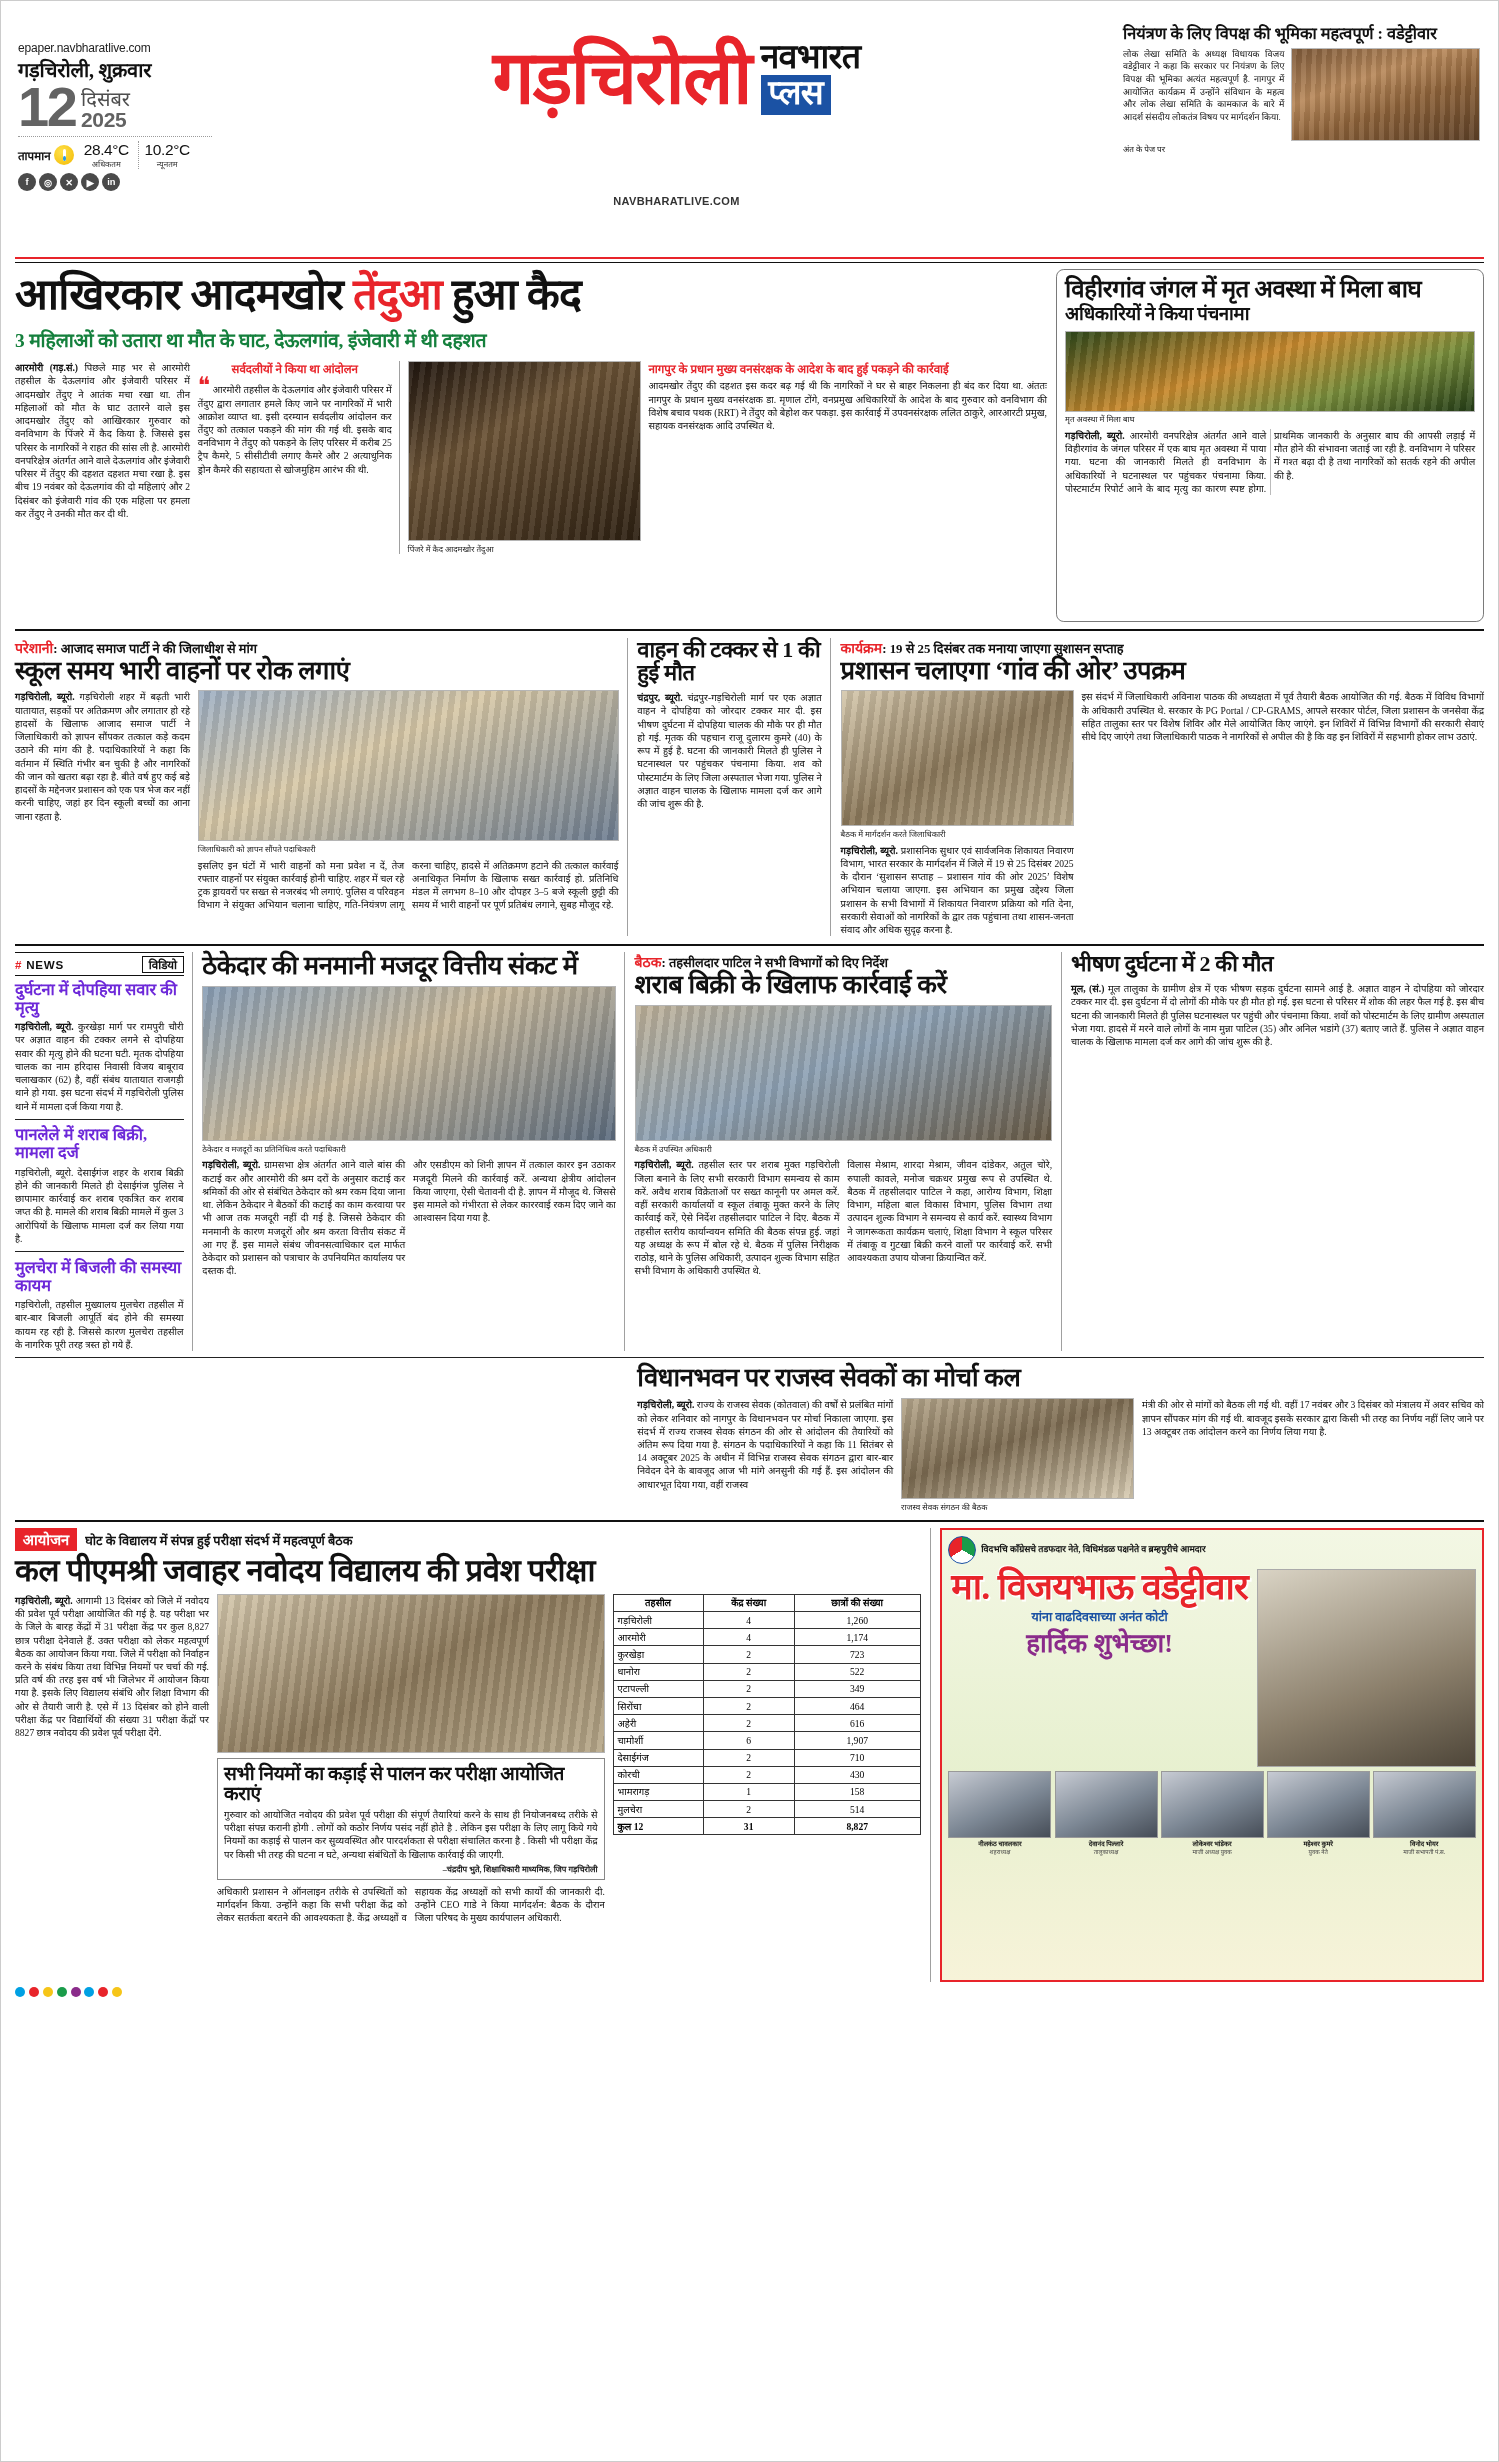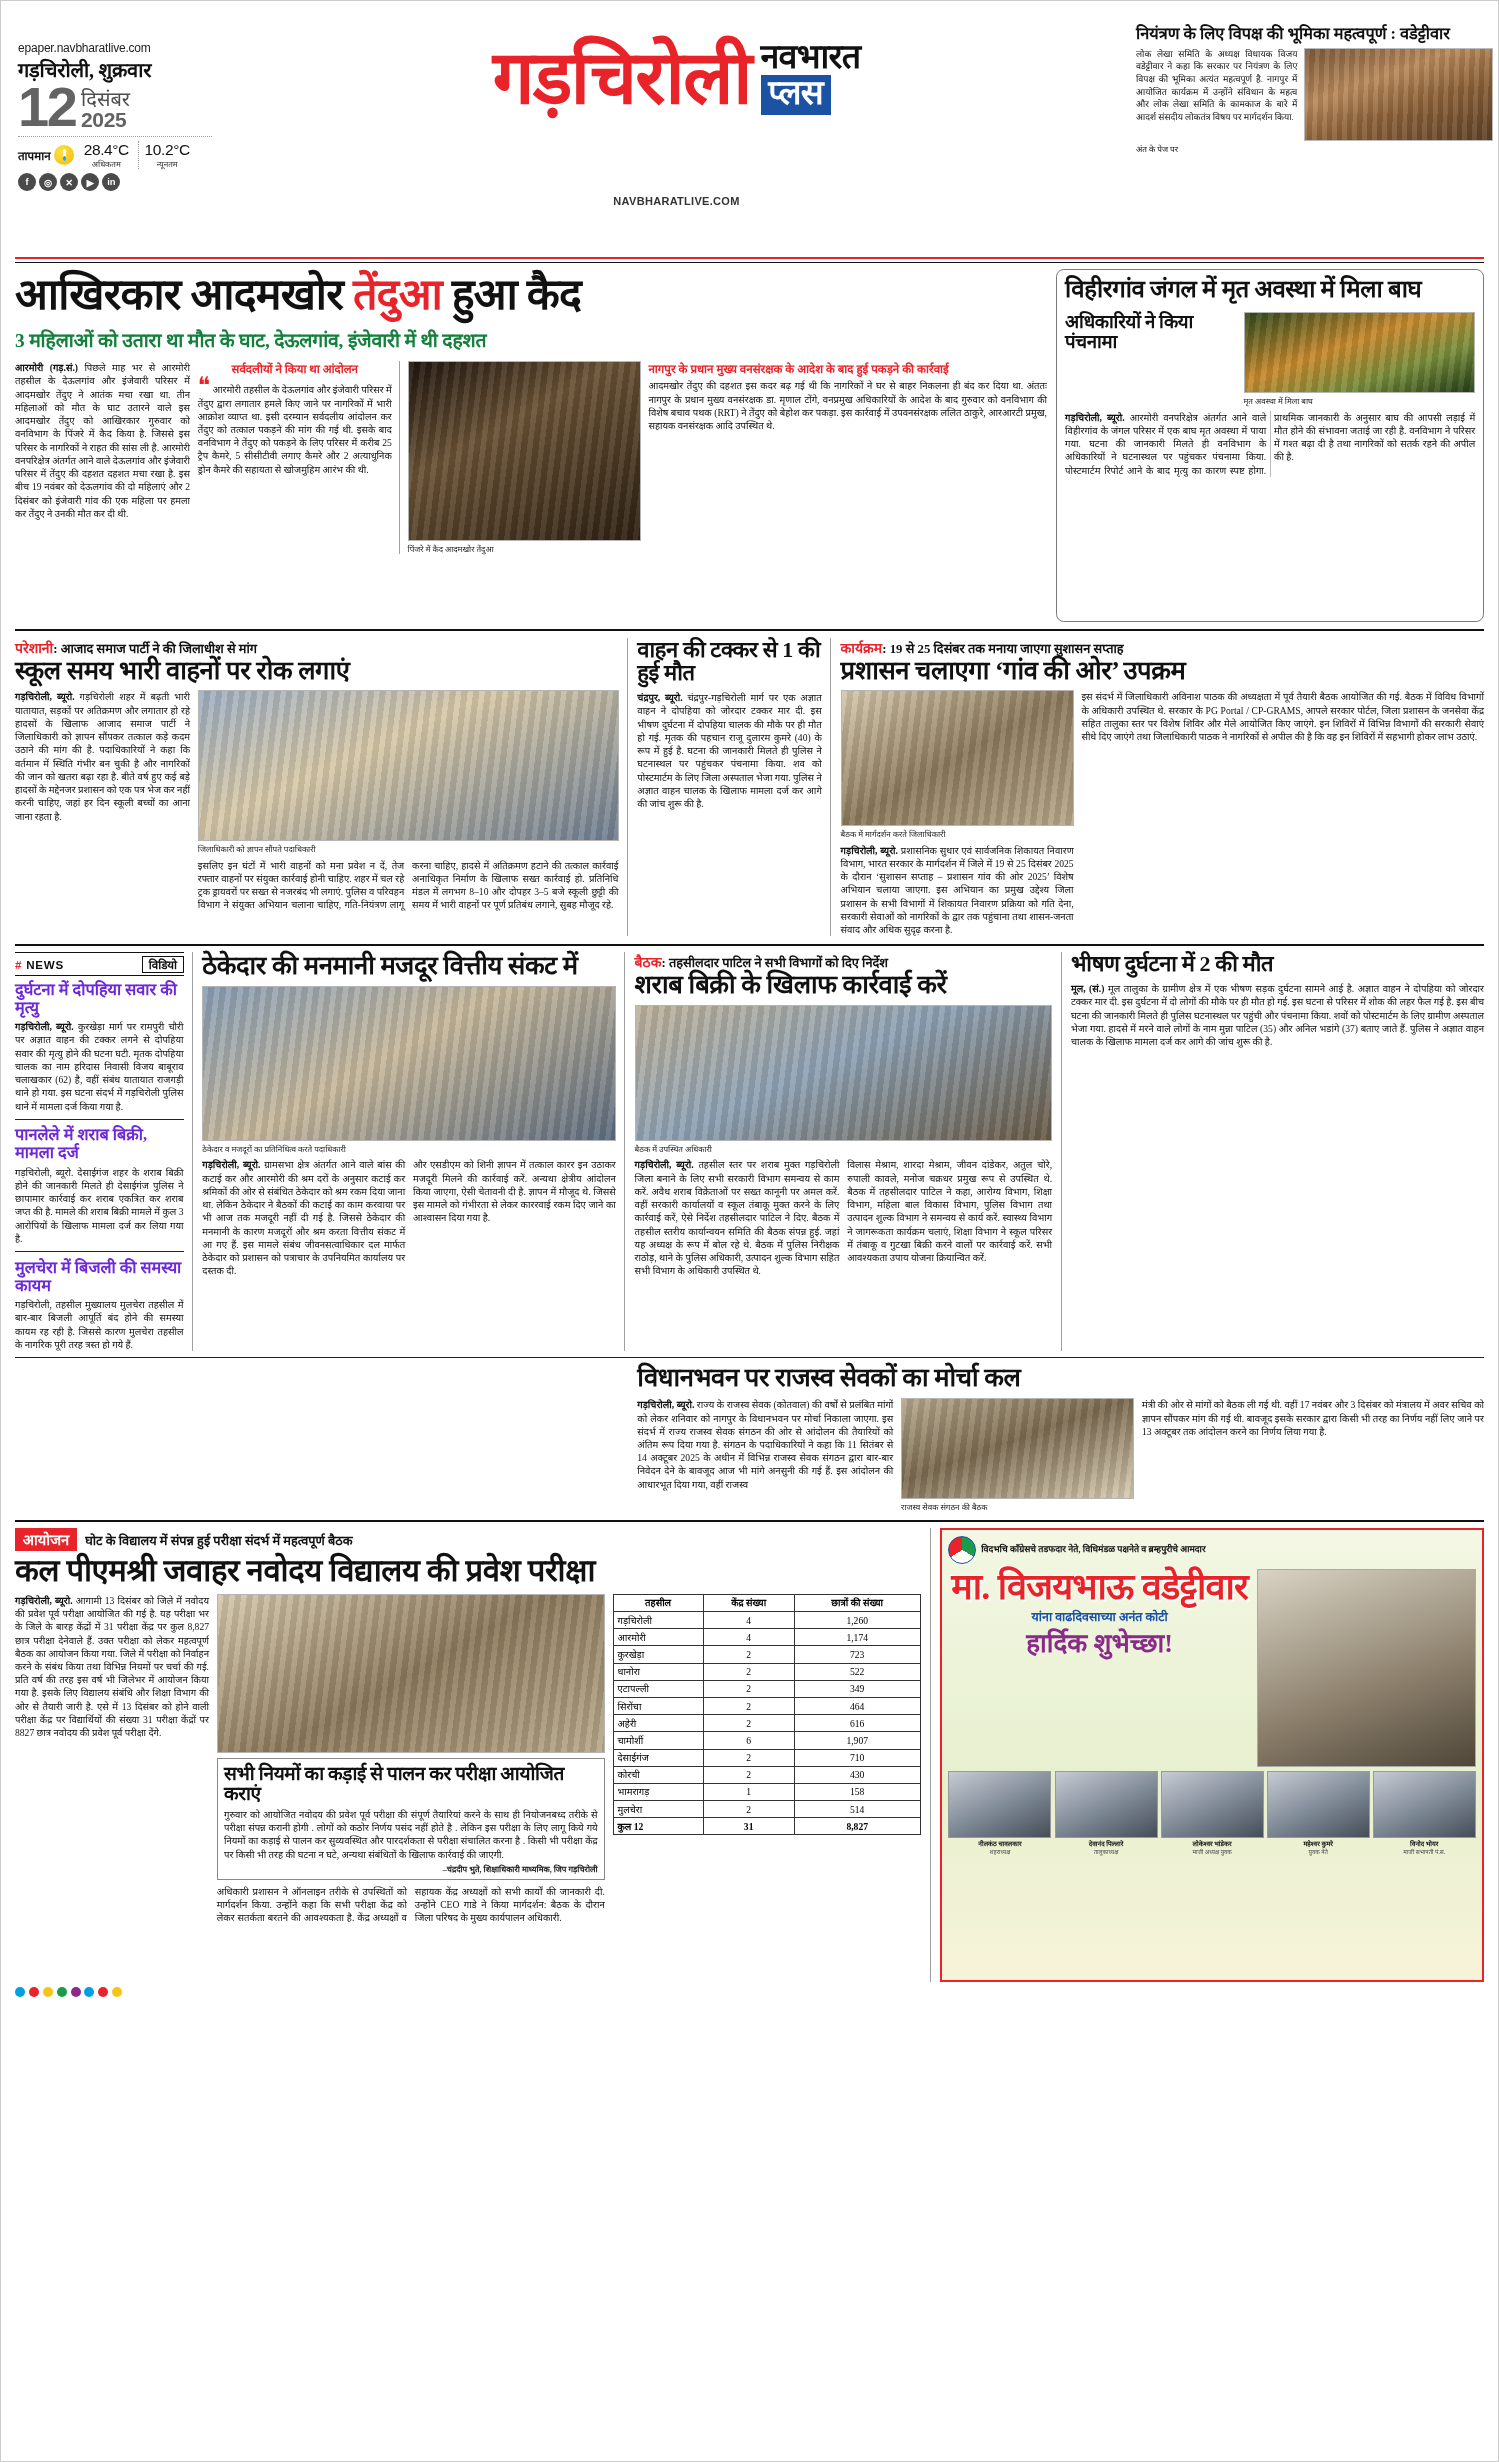--- a/index.html
+++ b/index.html
@@ -51,21 +51,21 @@
     font-family:"Liberation Serif",serif; font-size:74px; font-weight:700; color:#e8242a;
     line-height:.95; letter-spacing:-1.6px; display:inline-block; vertical-align:middle;
   }
   .logo-right { display:inline-block; vertical-align:middle; margin-left:6.2px; text-align:left;}
   .logo-nb { font-family:"Liberation Serif",serif;font-size:34px;font-weight:700;color:#111;line-height:.95;letter-spacing:-0.8px;}
   .logo-plus { font-family:"Liberation Serif",serif;font-size:34px;font-weight:700;color:#fff;background:#1b52a4;
                line-height:1;padding:1.6px 7.8px 4.7px;letter-spacing:-0.8px;display:inline-block;margin-top:1.6px;}
   .mh-site { position:absolute; left:334px; top:194px; width:683px; text-align:center;
              font-size:11px; font-weight:700; color:#333; letter-spacing:0.3px;}
 
-  .mh-right { position:absolute; right:5px; top:23px; width:357px; }
+  .mh-right { position:absolute; right:18px; top:23px; width:357px; }
   .mhr-head { font-family:"Liberation Serif",serif; font-size:16.3px; font-weight:700; color:#111; line-height:1.22; }
   .mhr-body { display:flex; gap:6.2px; margin-top:3.9px; }
   .mhr-text { font-family:"Liberation Serif",serif; font-size:9px; line-height:1.4; color:#111; flex:1 1 46%; text-align:justify;}
   .mhr-photo { flex:1 1 54%; height:93px; border:0.8px solid #bbb;
     background:linear-gradient(160deg,#7e5a3a,#b98a5c 35%,#8d6239 60%,#5d4027 100%); position:relative; overflow:hidden;}
   .mhr-photo::after{content:"";position:absolute;inset:0;
     background:repeating-linear-gradient(92deg, rgba(255,255,255,.08) 0 4.7px, rgba(0,0,0,.08) 4.7px 10px);}
   .mhr-cap { font-family:"Liberation Serif",serif; font-size:8.2px; color:#111; margin-top:2.3px; }
 
   .rule-red { height:2.3px; background:#e8242a; margin:0 14px; }
@@ -260,21 +260,21 @@
           <div class="col" style="flex:1 1 auto;">
             <div class="kicker-red" style="text-align:left;">नागपुर के प्रधान मुख्य वनसंरक्षक के आदेश के बाद हुई पकड़ने की कार्रवाई</div>
             <div class="body-txt small">आदमखोर तेंदुए की दहशत इस कदर बढ़ गई थी कि नागरिकों ने घर से बाहर निकलना ही बंद कर दिया था. अंततः नागपुर के प्रधान मुख्य वनसंरक्षक डा. मृणाल टोंगे, वनप्रमुख अधिकारियों के आदेश के बाद गुरुवार को वनविभाग की विशेष बचाव पथक (RRT) ने तेंदुए को बेहोश कर पकड़ा. इस कार्रवाई में उपवनसंरक्षक ललित ठाकुरे, आरआरटी प्रमुख, सहायक वनसंरक्षक आदि उपस्थित थे.</div>
           </div>
         </div>
       </div>
 
       <div class="col" style="flex:1 1 auto;">
         <div class="boxed" style="height:353px;">
           <div class="sec-head" style="font-size:24px;">विहीरगांव जंगल में मृत अवस्था में मिला बाघ</div>
-          <div class="row" style="gap:6.2px; margin-top:9px;">
+          <div class="row" style="gap:6.2px; margin-top:1px;flex-direction:column;">
             <div class="col" style="flex:0 0 42%;">
               <div class="sec-head xs">अधिकारियों ने किया पंचनामा</div>
             </div>
             <div class="col" style="flex:1 1 auto;">
               <div class="photo tiger" style="height:81px;"></div>
               <div class="cap">मृत अवस्था में मिला बाघ</div>
             </div>
           </div>
           <div class="body-txt small" style="margin-top:4.7px; column-count:2; column-gap:7.8px; column-rule:0.8px solid #bbb;">
             <b>गड़चिरोली, ब्यूरो.</b>

